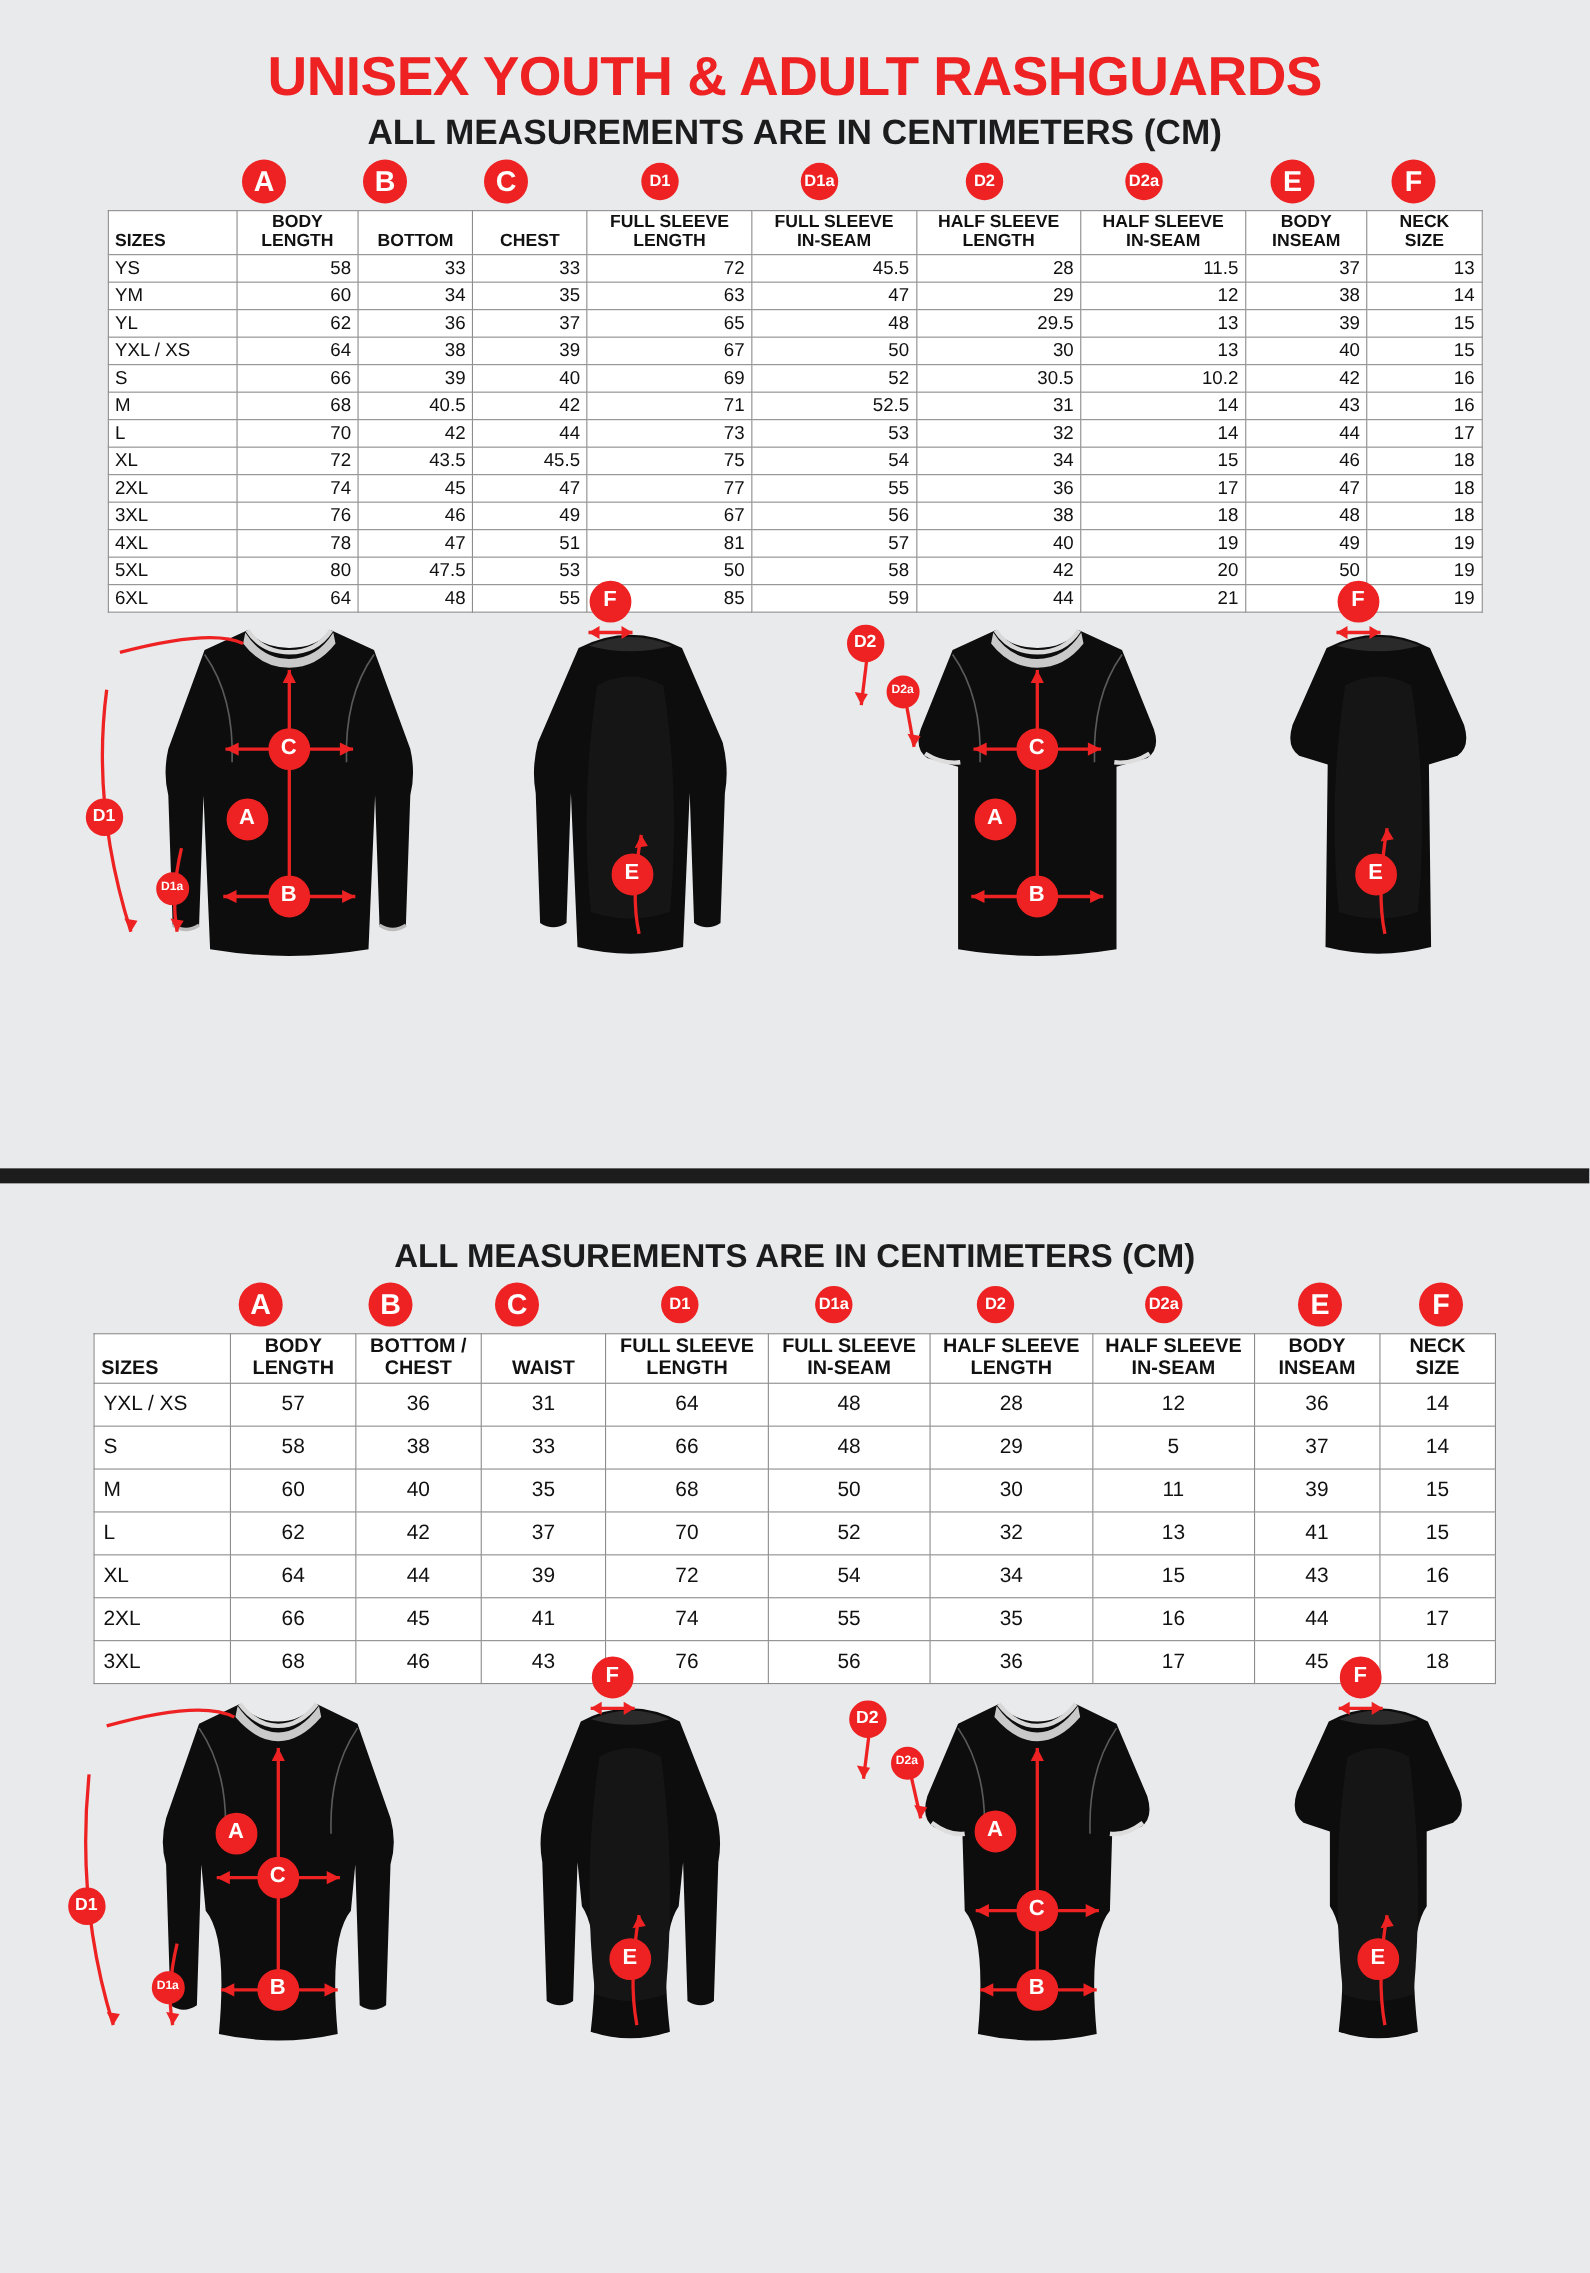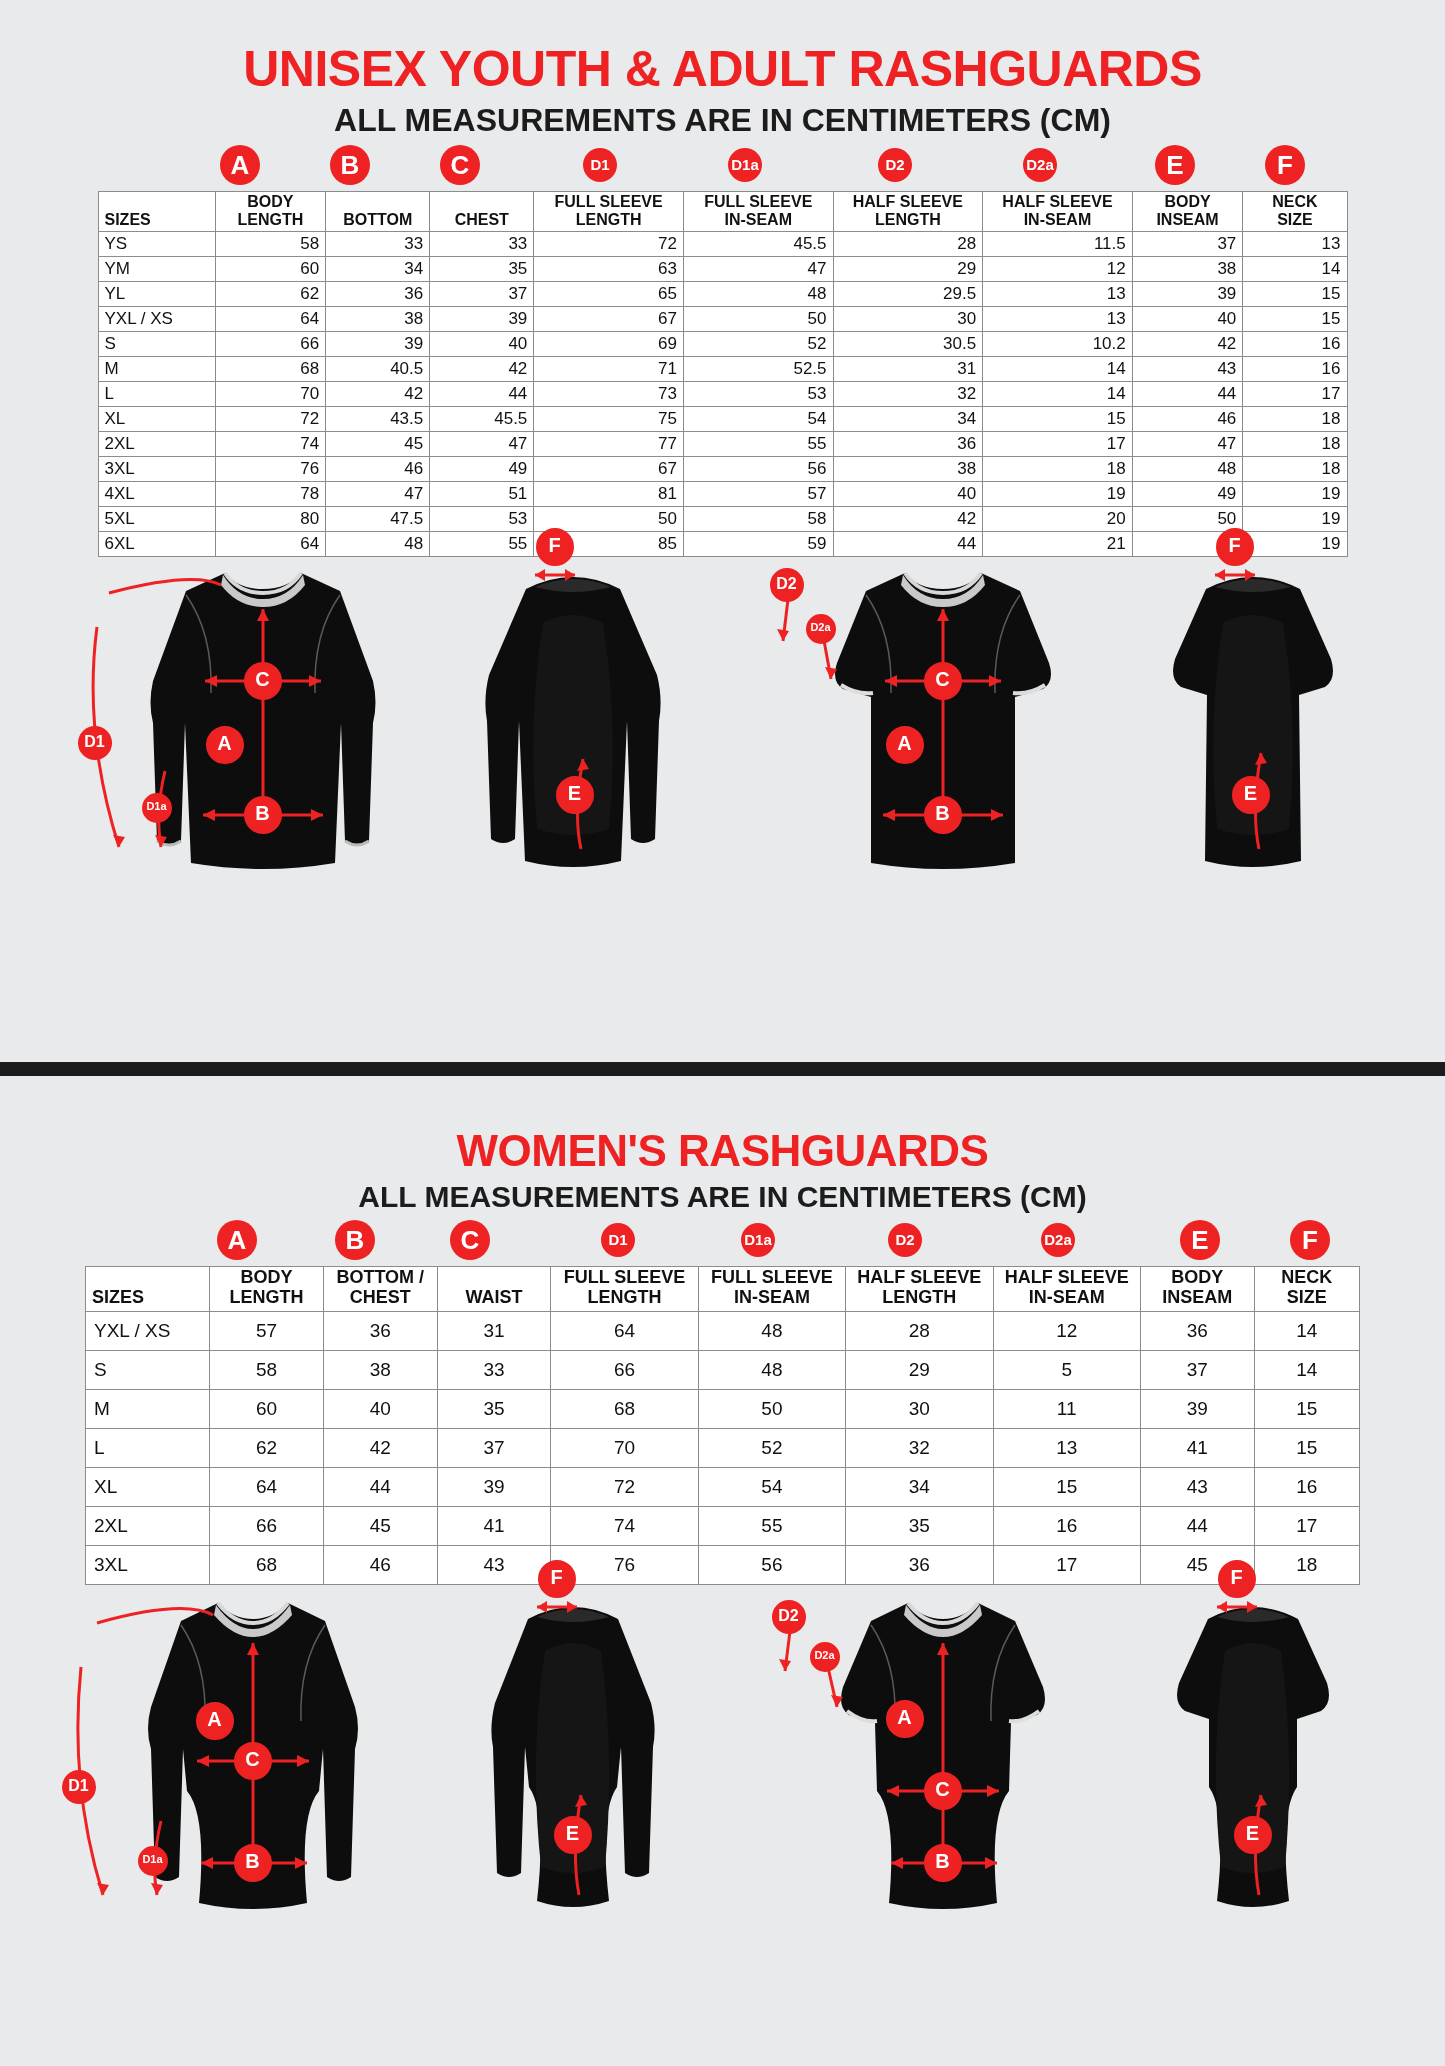--- a/index.html
+++ b/index.html
@@ -490,21 +490,20 @@
       </div>
     </div>
 
   </div>
 </section>
 
 <div class="divider"></div>
 
 <section class="panel" id="panel-women">
 
-  <h1 class="title">WOMEN'S RASHGUARDS</h1>
   <h2 class="subtitle">ALL MEASUREMENTS ARE IN CENTIMETERS (CM)</h2>
 
   <div class="badge-row" id="badges-women">
       <div class="badge" style="left: 237px;">A</div>
       <div class="badge" style="left: 355px;">B</div>
       <div class="badge" style="left: 470px;">C</div>
       <div class="badge small" style="left: 618px;">D1</div>
       <div class="badge small" style="left: 758px;">D1a</div>
       <div class="badge small" style="left: 905px;">D2</div>
       <div class="badge small" style="left: 1058px;">D2a</div>

